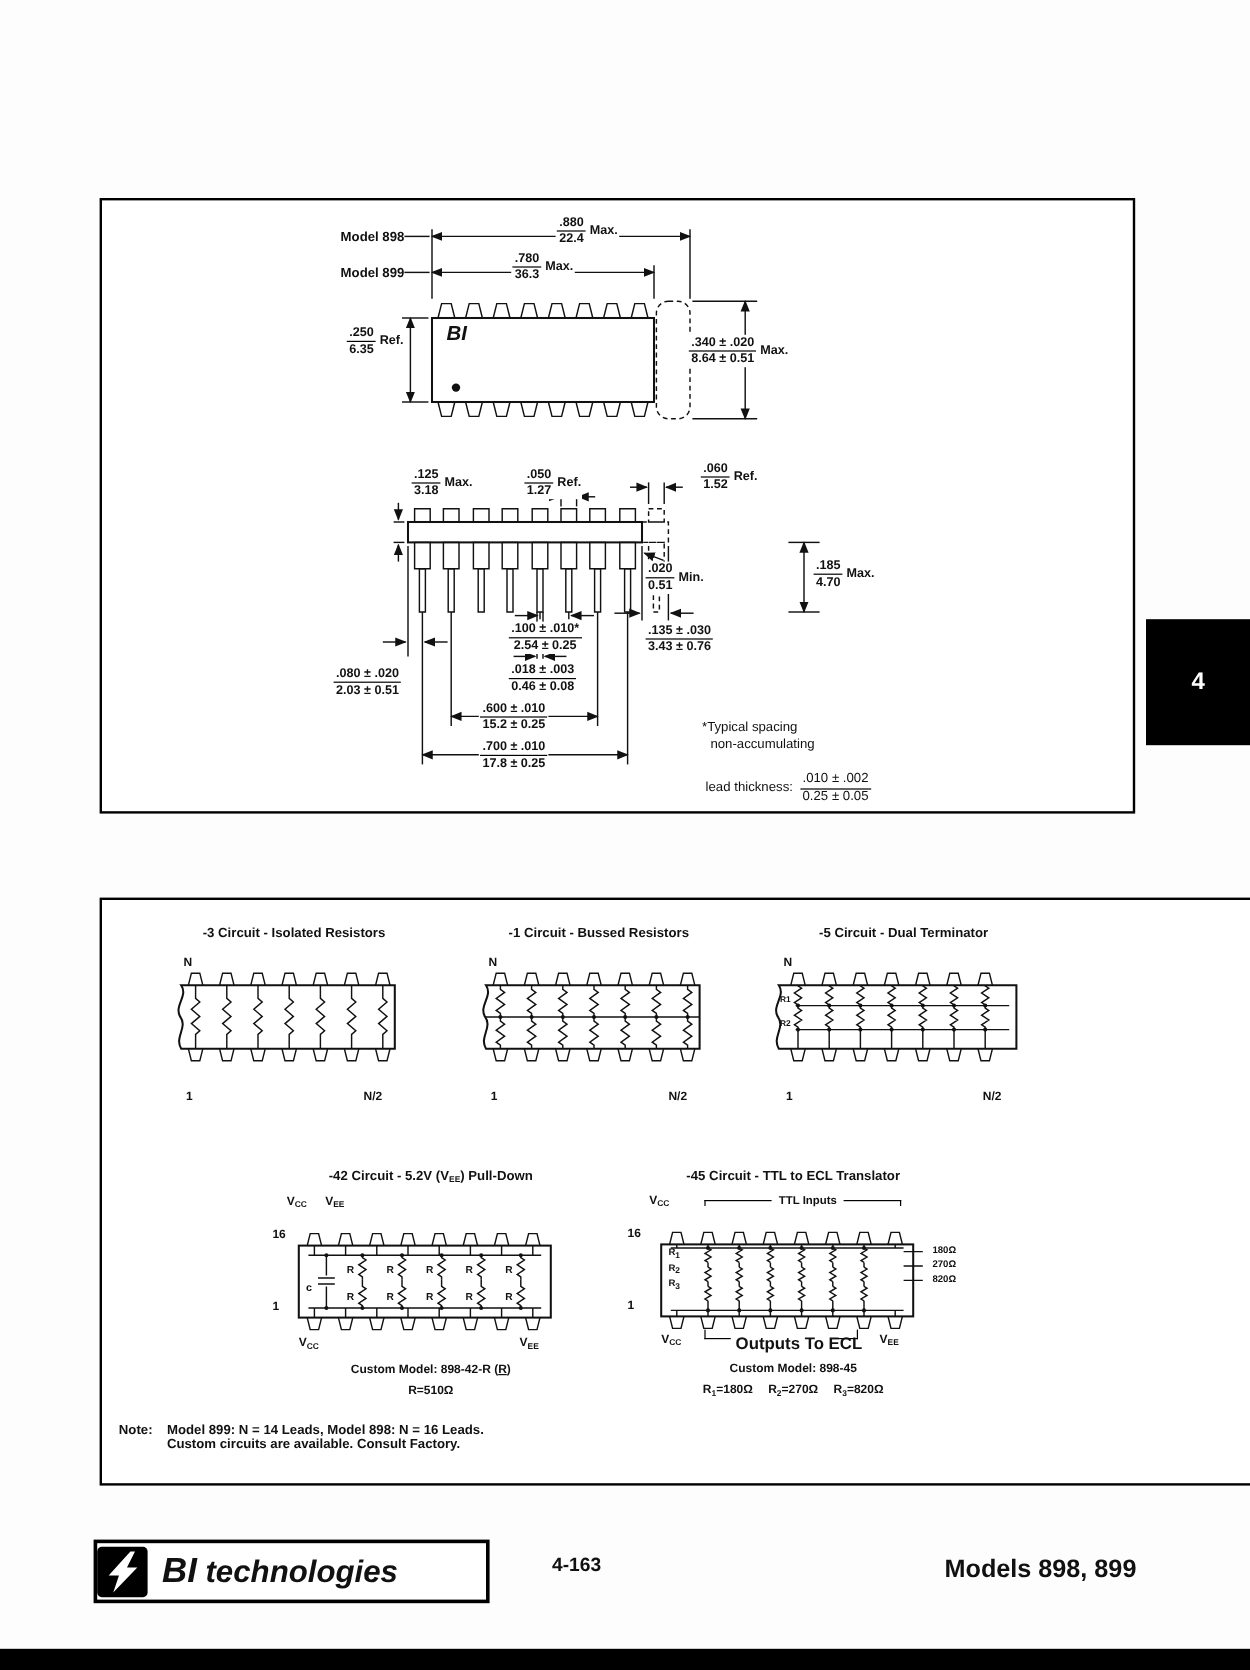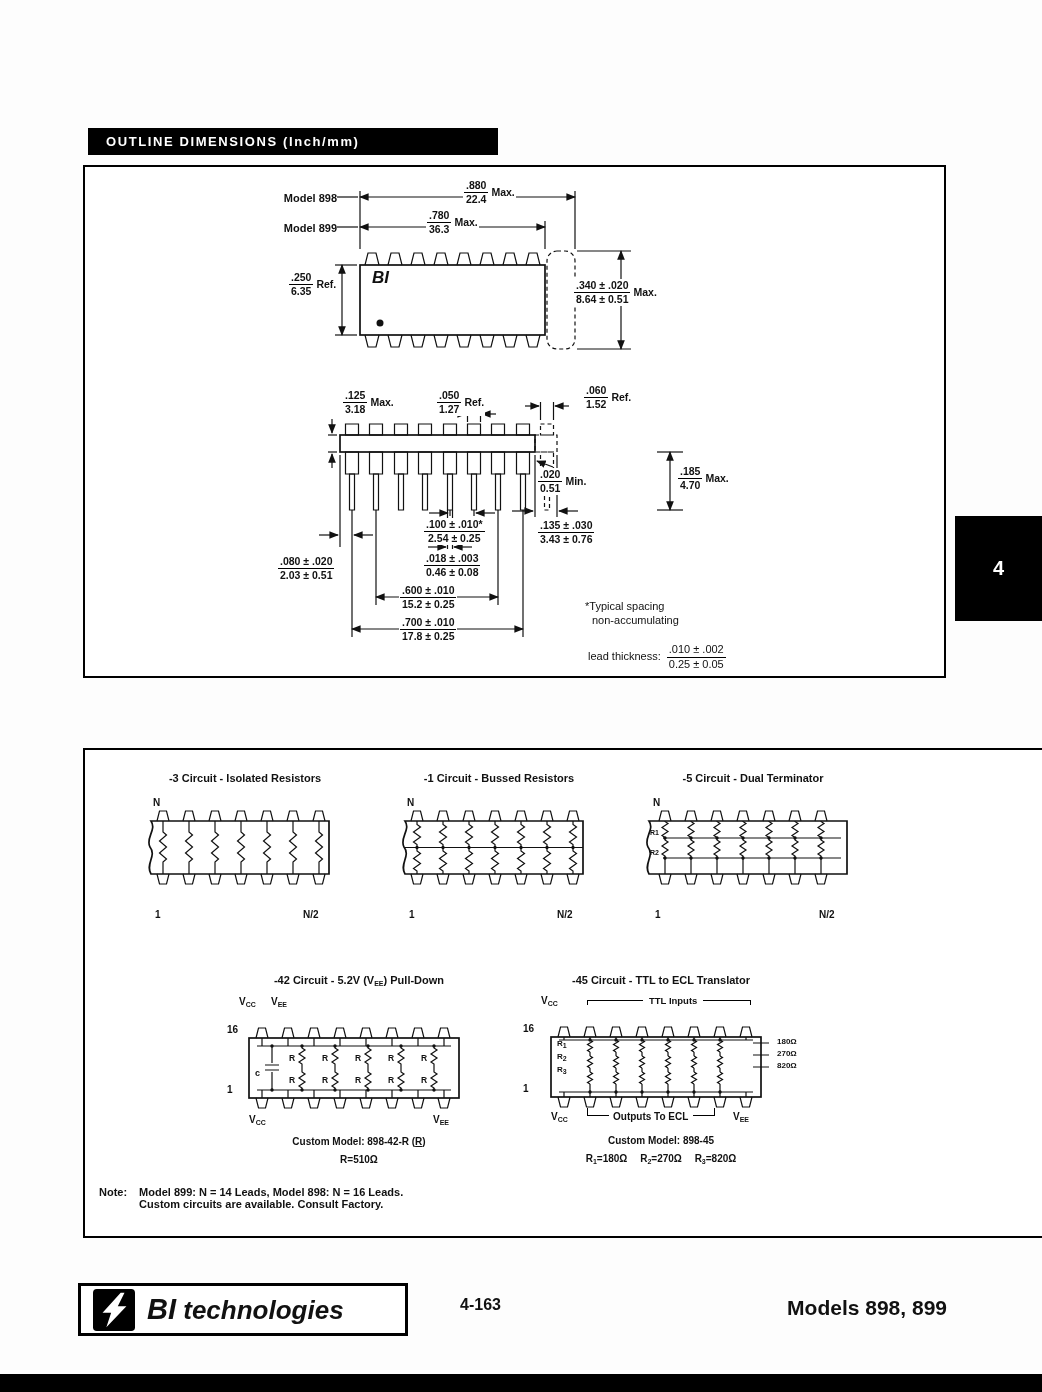--- a/index.html
+++ b/index.html
@@ -21,21 +21,21 @@
 .tiny{font-size:8px}
 sub{font-size:7px;vertical-align:-2px}
 .u{text-decoration:underline}
 svg{display:block;overflow:visible}
 .ln{stroke:#111;stroke-width:1.2;fill:none}
 .th{stroke:#111;stroke-width:1.7;fill:none}
 .dash{stroke-dasharray:4 3}
 .dot{stroke:#111;stroke-width:3.4;stroke-linecap:round;fill:none}
 svg text{font-family:"Liberation Sans",sans-serif;font-weight:bold;fill:#111}
 .sidetab{position:absolute;background:#000;color:#fff;display:flex;align-items:center;justify-content:center;font-weight:bold;font-size:20px}
-.footbox{position:absolute;border:3px solid #000;display:flex;align-items:center;gap:12px;padding-left:12px;background:#fff}
+.footbox{position:absolute;border:3px solid #000;display:flex;align-items:center;gap:12px;padding-left:0;background:#fff}
 .brand{font-style:italic;font-weight:bold;font-size:26px;white-space:nowrap}
 .bigbold{position:absolute;font-weight:bold;font-size:21px;white-space:nowrap}
 .blackbar{position:absolute;background:#000}
 .notewrap{position:absolute;display:flex;gap:12px;font-size:11px;font-weight:bold}
 .brk{position:absolute;border-top:1.2px solid #000}
 .brkl{border-left:1.2px solid #000}
 .brkr{border-right:1.2px solid #000}
 .brkb{position:absolute;border-bottom:1.2px solid #000}
 </style>
 </head>
@@ -46,23 +46,20 @@
   <svg width="0" height="0" style="position:absolute">
     <defs>
       <path id="rzfull" class="ln" d="M0,0v11l3.5,3-7,6 7,6-7,6 7,6-3.5,3v12"></path>
       <path id="rzhalf" class="ln" d="M0,0v3.5l3.5,2.5-7,5 7,5-7,5 3.5,2.5v3"></path>
       <path id="rz17" class="ln" d="M0,0v0.5l3,2-6,4 6,4-6,4 3,2v0.5"></path>
       <path id="rz20" class="ln" d="M0,0v2l3,2-6,4 6,4-6,4 3,2v2"></path>
       <path id="zz12" class="ln" d="M0,0l2.5,1.5-5,3 5,3-5,3 2.5,1.5"></path>
     </defs>
   </svg>
 
-  <div class="bar" style="left:88px;top:128px;width:410px;height:27px">
-    <span>OUTLINE DIMENSIONS (Inch/mm)</span>
-  </div>
 
   <div class="box" style="left:83px;top:165px;width:863px;height:513px">
     <svg viewBox="0 0 859 509" width="859" height="509" style="position:absolute;left:0;top:0;z-index:1">
       <defs>
         <marker id="ar" viewBox="0 0 10 10" refX="9" refY="5" markerWidth="8" markerHeight="8" orient="auto-start-reverse">
           <path d="M0,1L10,5L0,9z" fill="#111"></path>
         </marker>
       </defs>
       <g>
         <rect class="th" x="275" y="98" width="185" height="70"></rect>
@@ -432,21 +429,21 @@
         </svg>
         <span class="slbl" style="left:36px;top:54px;font-size:8px"><span>R</span><sub>1</sub></span>
         <span class="slbl" style="left:36px;top:67px;font-size:8px"><span>R</span><sub>2</sub></span>
         <span class="slbl" style="left:36px;top:80px;font-size:8px"><span>R</span><sub>3</sub></span>
         <span class="slbl tiny" style="left:256px;top:52px">180Ω</span>
         <span class="slbl tiny" style="left:256px;top:64px">270Ω</span>
         <span class="slbl tiny" style="left:256px;top:76px">820Ω</span>
         <span class="slbl" style="left:2px;top:98px">1</span>
         <span class="slbl" style="left:30px;top:126px"><span>V</span><sub>CC</sub></span>
         <div class="brkb brkl" style="left:66px;top:122px;width:22px;height:8px"></div>
-        <span class="slbl" style="left:92px;top:126px;font-size:10px">Outputs To ECL</span>
+        <span class="slbl" style="left:92px;top:126px;font-size:14px">Outputs To ECL</span>
         <div class="brkb brkr" style="left:172px;top:122px;width:22px;height:8px"></div>
         <span class="slbl" style="left:212px;top:126px"><span>V</span><sub>EE</sub></span>
         <div class="slbl" style="left:0;top:150px;width:280px;text-align:center">Custom Model: 898-45</div>
         <div class="slbl" style="left:0;top:168px;width:280px;text-align:center">
           <span><span>R</span><sub>1</sub><span>=180Ω</span></span>
           <span style="margin-left:10px"><span>R</span><sub>2</sub><span>=270Ω</span></span>
           <span style="margin-left:10px"><span>R</span><sub>3</sub><span>=820Ω</span></span>
         </div>
       </div>
     </div>

